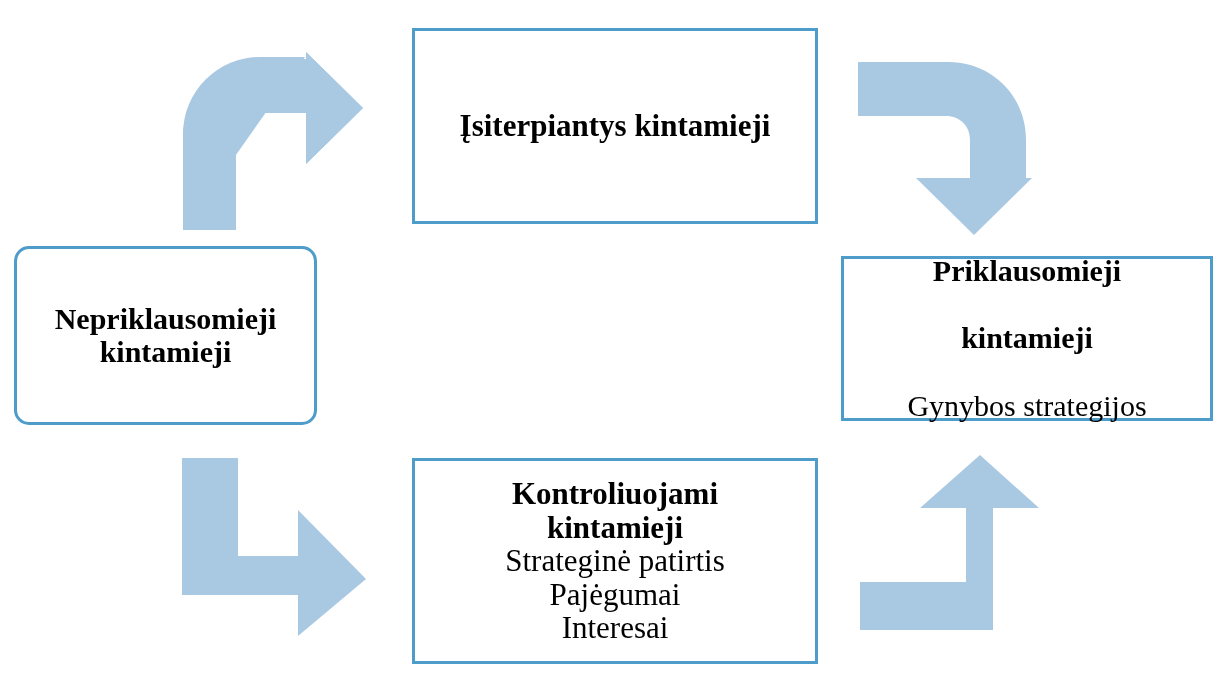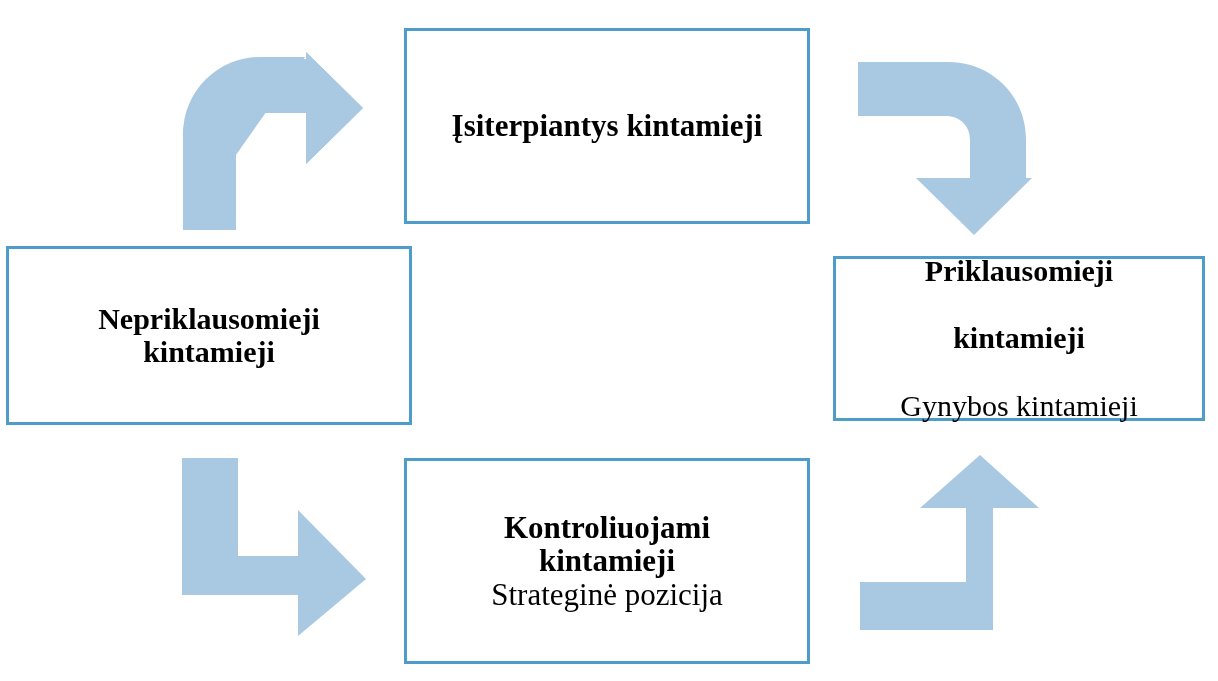--- a/index.html
+++ b/index.html
@@ -22,37 +22,39 @@
     box-sizing: border-box;
     border: 3px solid #4e9cc9;
     background: #ffffff;
     display: flex;
     flex-direction: column;
     align-items: center;
     justify-content: center;
     text-align: left;
     color: #000000;
     line-height: 1.08;
+    margin-left: 8px;
   }
   .box .line {
     display: block;
     white-space: nowrap;
   }
   .box .line.bold {
     font-weight: bold;
   }
 
   
   #box-intervening {
     left: 404px; top: 28px; width: 406px; height: 196px;
     font-size: 31px;
   }
   #box-independent {
-    left: 6px; top: 246px; width: 406px; height: 179px;
+    left: 6px; top: 246px; width: 303px; height: 179px;
     font-size: 30px;
+    border-radius: 15px;
   }
   #box-dependent {
     left: 833px; top: 256px; width: 372px; height: 165px;
     font-size: 30px;
     gap: 35px;
   }
   #box-controlled {
     left: 404px; top: 458px; width: 406px; height: 206px;
     font-size: 31px;
     font-family: Liberation Serif, serif;
@@ -152,22 +154,24 @@
   </div>
 
   <div class="box" id="box-independent">
     <span class="line bold">Nepriklausomieji</span>
     <span class="line bold">kintamieji</span>
   </div>
 
   <div class="box" id="box-dependent">
     <span class="line bold">Priklausomieji</span>
     <span class="line bold">kintamieji</span>
-    <span class="line">Gynybos kintamieji</span>
+    <span class="line">Gynybos strategijos</span>
   </div>
 
   <div class="box" id="box-controlled">
     <span class="line bold">Kontroliuojami</span>
     <span class="line bold">kintamieji</span>
-    <span class="line">Strateginė pozicija</span>
+    <span class="line">Strateginė patirtis</span>
+    <span class="line">Pajėgumai</span>
+    <span class="line">Interesai</span>
   </div>
 
 </div>
 
 </body></html>

